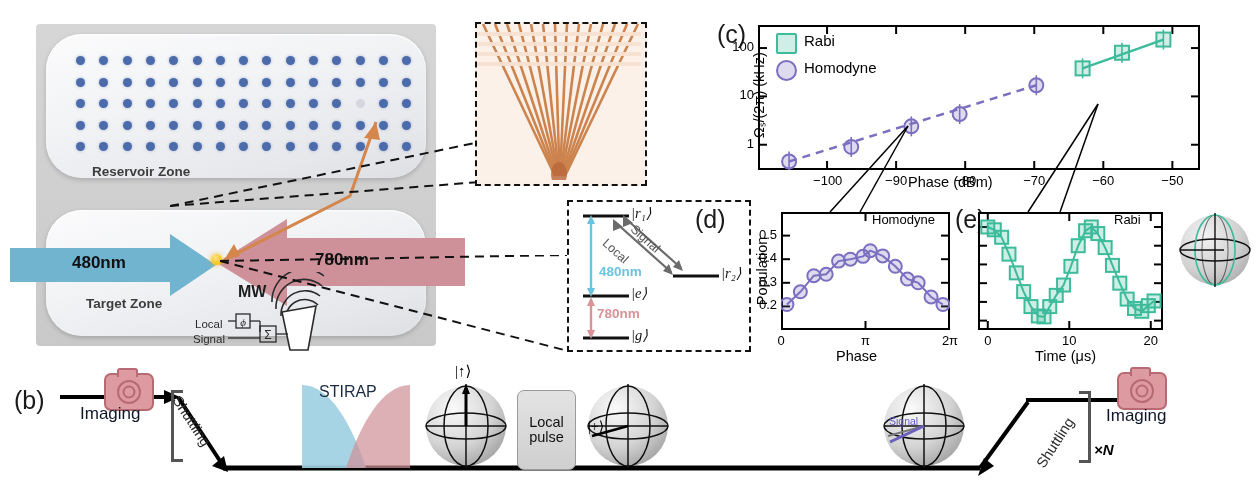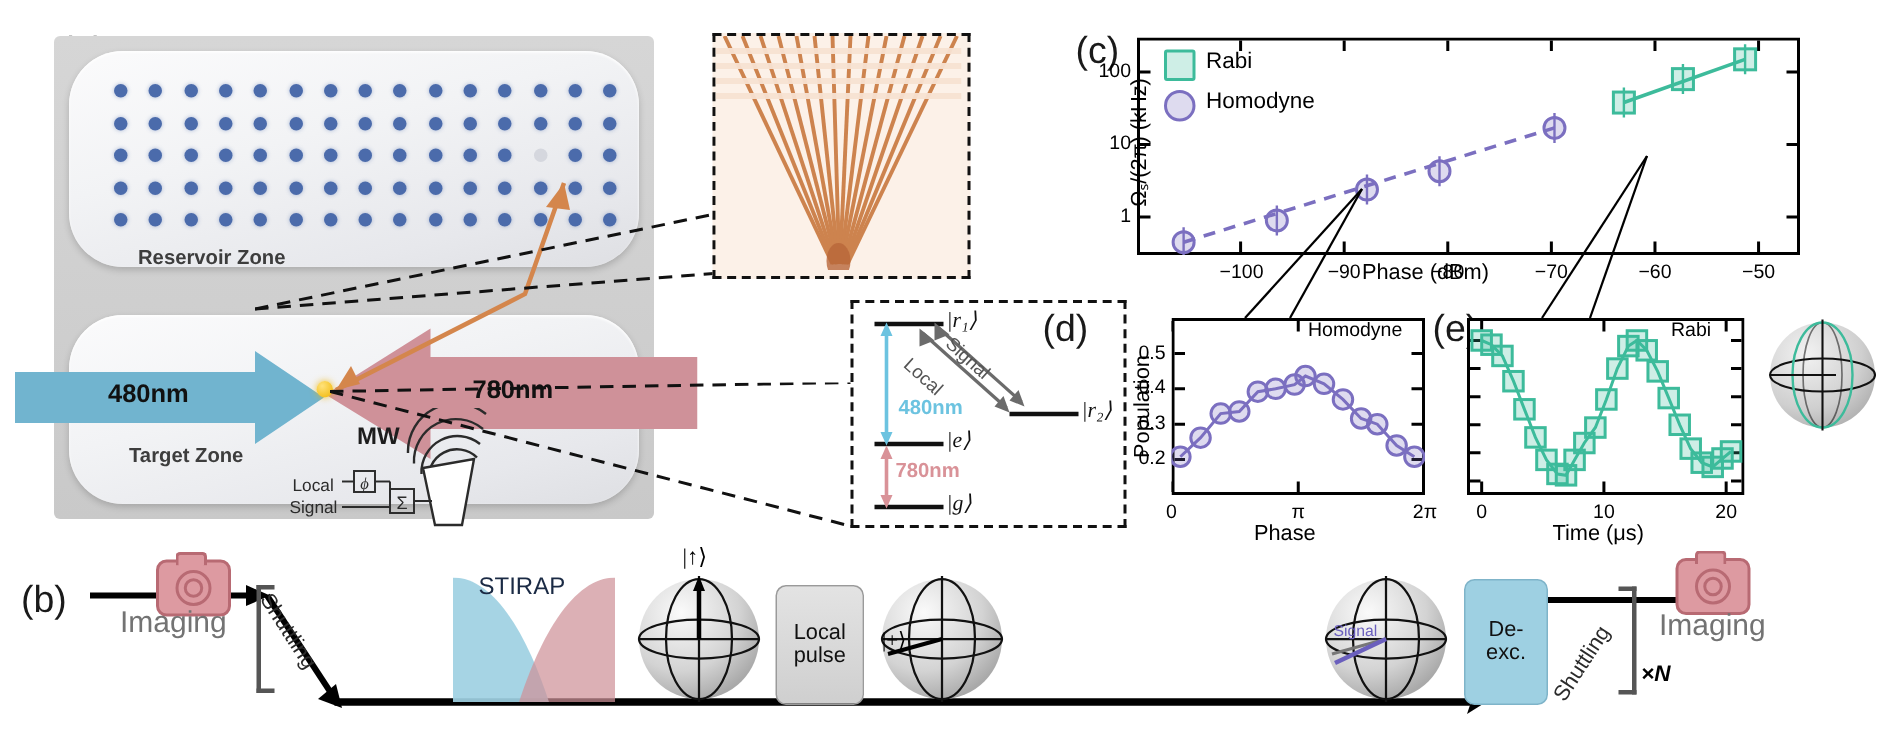--- a/index.html
+++ b/index.html
@@ -44,21 +44,21 @@
   .wl{position:absolute;font-size:13.5px;font-weight:bold;}
   .tickl{position:absolute;font-size:13px;color:#000;}
   .axtitle{position:absolute;font-size:14.5px;color:#000;}
 
   
   .pulsebox{position:absolute;border-radius:7px;display:flex;align-items:center;justify-content:center;
       text-align:center;font-size:14.5px;color:#111;line-height:1.05;}
   .pbgray{background:linear-gradient(180deg,#e3e3e3,#cfcfcf);border:1.2px solid #9a9a9a;}
   .pbpink{background:#e4aeb4;border:1.2px solid #c58e96;}
   .pbblue{background:#9ed0e2;border:1.2px solid #7fb4c9;}
-  .seqlabel{position:absolute;font-size:20px;color:#737373;}
+  .seqlabel{position:absolute;font-size:17px;color:#0f172a;}
   .camera{position:absolute;width:46px;height:34px;border-radius:7px;
      background:#dd9aa1;border:2.4px solid #b86a73;}
   .camera:before{content:"";position:absolute;left:11px;top:-7px;width:17px;height:7px;
      border-radius:3px 3px 0 0;background:#dd9aa1;border:2.4px solid #b86a73;border-bottom:none;}
   .lens{position:absolute;left:50%;top:50%;transform:translate(-50%,-50%);
      width:20px;height:20px;border-radius:50%;border:2.2px solid #b86a73;}
   .lens:after{content:"";position:absolute;left:50%;top:50%;transform:translate(-50%,-50%);
      width:9px;height:9px;border-radius:50%;border:2px solid #b86a73;}
   .rot{transform-origin:left top;}
   .vbracket{position:absolute;border:3px solid #555;border-right:none;width:9px;}
@@ -538,24 +538,20 @@
     <circle cx="44" cy="44" r="40" fill="url(#bg3)"></circle>
     <ellipse cx="44" cy="44" rx="40" ry="13" fill="none" stroke="#111" stroke-width="1.5"></ellipse>
     <ellipse cx="44" cy="44" rx="22" ry="40" fill="none" stroke="#111" stroke-width="1.5"></ellipse>
     <line x1="44" y1="2" x2="44" y2="86" stroke="#111" stroke-width="1.5"></line>
     <line x1="4" y1="44" x2="84" y2="44" stroke="#111" stroke-width="1.5"></line>
     <line x1="44" y1="44" x2="8" y2="54" stroke="#777" stroke-width="2.2"></line>
     <line x1="44" y1="44" x2="10" y2="60" stroke="#6a5fbd" stroke-width="3"></line>
   </svg>
   <div class="abs" style="left:889px;top:415px;font-size:10.5px;color:#6a5fbd;">Signal</div>
 
-  <div class="pulsebox pbblue" style="left:976px;top:386px;width:54px;height:82px;">
-    <span style="white-space:pre-line;">De-
-exc.</span>
-  </div>
 
   <div class="abs rot" style="left:1033px;top:462px;transform:rotate(-57deg);font-size:14.5px;color:#2b2b2b;">Shuttling</div>
   <div class="abs vbracket" style="left:1079px;top:391px;height:66px;border:3px solid #555;border-left:none;"></div>
   <div class="abs" style="left:1094px;top:441px;font-size:15px;font-weight:bold;font-style:italic;">×N</div>
 
   <div class="abs camera" style="left:1117px;top:372px;">
     <div class="lens"></div>
   </div>
   <div class="abs seqlabel" style="left:1106px;top:406px;">Imaging</div>
 

